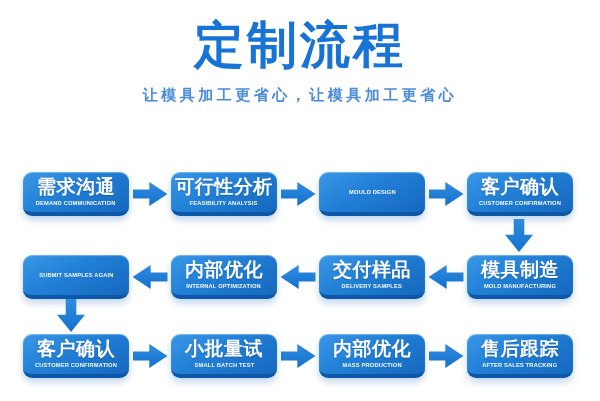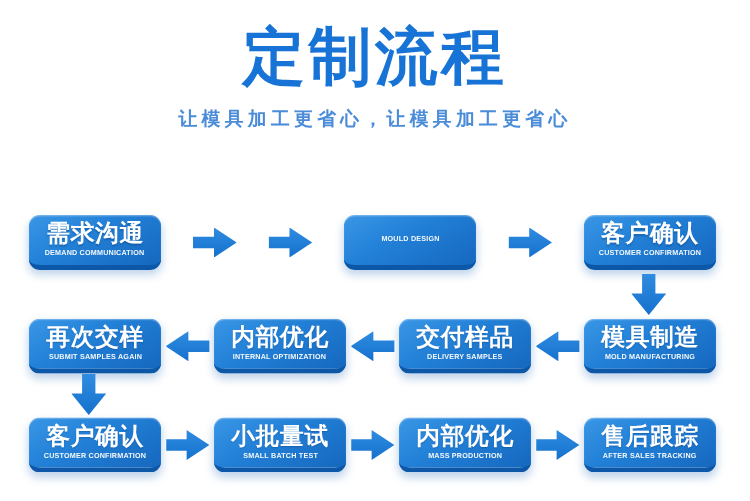--- a/index.html
+++ b/index.html
@@ -66,36 +66,39 @@
 
   <h1 class="title">定制流程</h1>
   <p class="subtitle">让模具加工更省心，让模具加工更省心</p>
 
   <div class="row row-1">
     <div class="fbox">
       <div class="zh">需求沟通</div>
       <div class="en">DEMAND COMMUNICATION</div>
     </div>
     <div class="arrow arrow-right"></div>
+    <div class="fbox">
+      <div class="zh">可行性分析</div>
+      <div class="en">FEASIBILITY ANALYSIS</div>
+    </div>
     <div class="arrow arrow-right"></div>
     <div class="fbox">
       <div class="en">MOULD DESIGN</div>
     </div>
     <div class="arrow arrow-right"></div>
     <div class="fbox">
       <div class="zh">客户确认</div>
       <div class="en">CUSTOMER CONFIRMATION</div>
     </div>
   </div>
 
   <div class="arrow-down arrow-down-right"></div>
 
   <div class="row row-2">
     <div class="fbox">
-      <div class="zh">再次交样</div>
       <div class="en">SUBMIT SAMPLES AGAIN</div>
     </div>
     <div class="arrow arrow-left"></div>
     <div class="fbox">
       <div class="zh">内部优化</div>
       <div class="en">INTERNAL OPTIMIZATION</div>
     </div>
     <div class="arrow arrow-left"></div>
     <div class="fbox">
       <div class="zh">交付样品</div>

